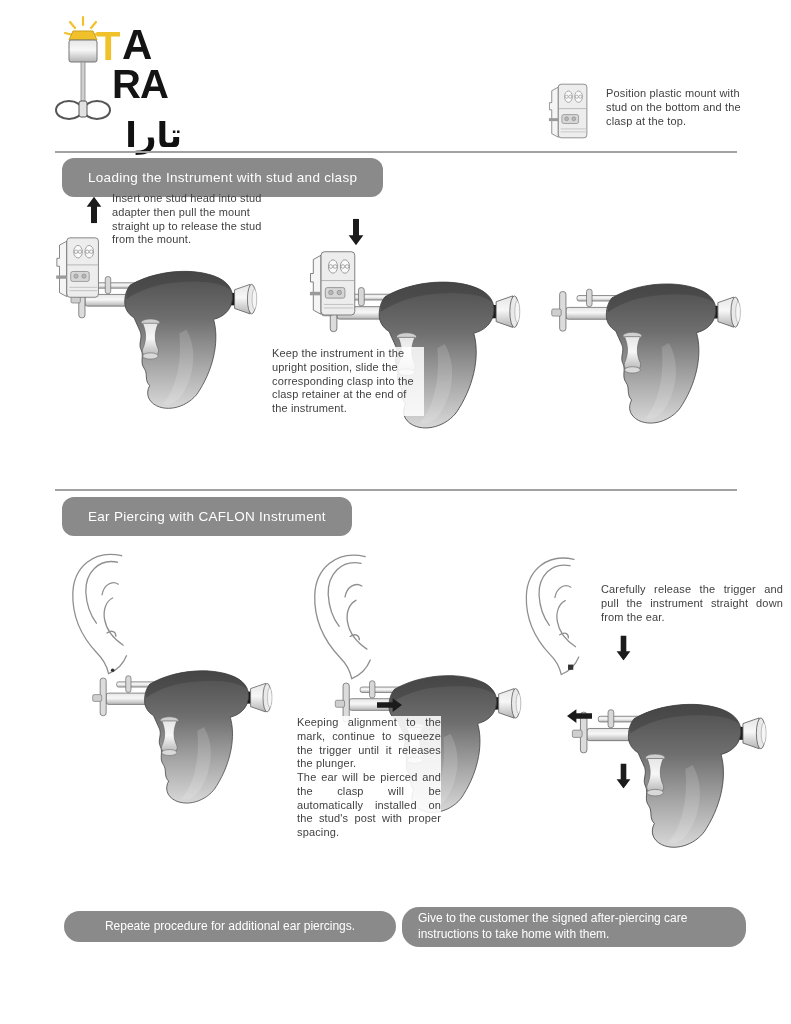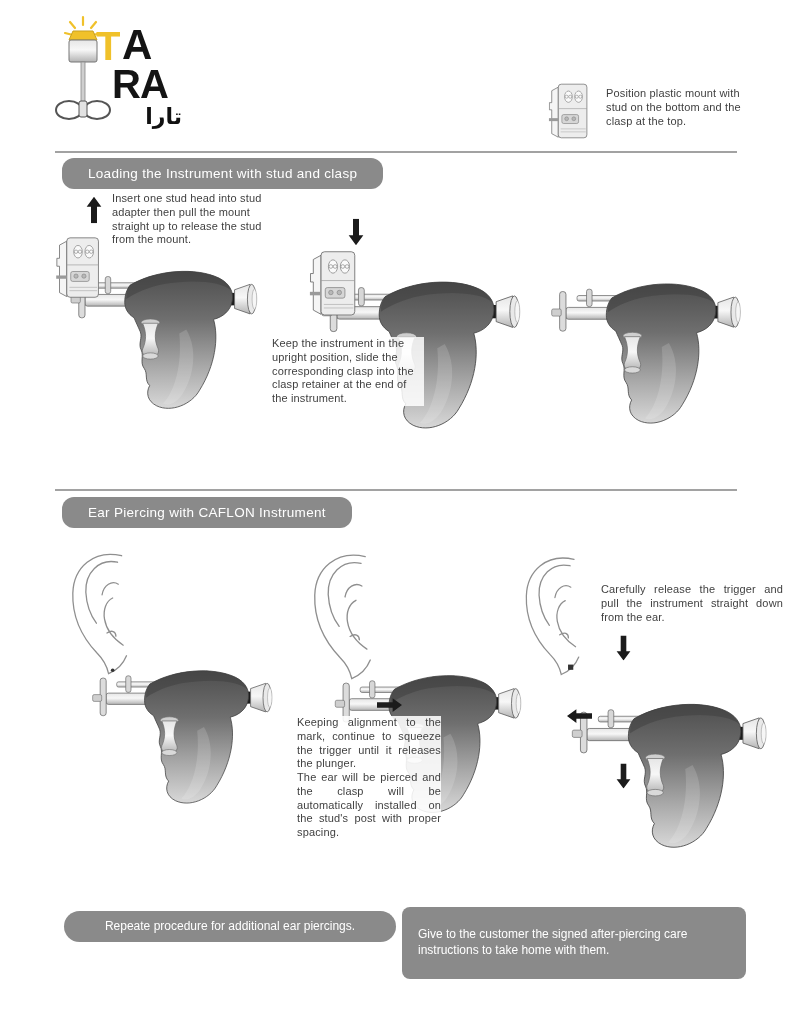--- a/index.html
+++ b/index.html
@@ -4,25 +4,25 @@
 <style>
   html,body{margin:0;padding:0;background:#ffffff;}
   .page{position:relative;width:791px;height:1024px;background:#fff;
         font-family:"Liberation Sans", sans-serif;overflow:hidden;}
   .abs{position:absolute;}
   .note{font-size:11px;color:#3f3f3f;line-height:1.25;letter-spacing:.15px;}
   .justify{text-align:justify;}
   .pre{white-space:pre-line;}
   .hr{background:#a2a2a2;height:1.5px;}
   .banner{background:#8a8a8a;color:#fff;border-radius:12px;display:inline-flex;
-          align-items:center;height:31px;padding:0 26px;font-size:13.5px;
+          align-items:center;height:23px;padding:8px 26px;font-size:13.5px;
           letter-spacing:.3px;white-space:nowrap;}
   .pill{background:#8a8a8a;color:#fff;border-radius:17px;font-size:12px;
         display:flex;align-items:center;justify-content:center;line-height:1.3;}
-  .pill.left{justify-content:flex-start;text-align:left;padding:20px 16px;border-radius:8px;}
+  .pill.left{justify-content:flex-start;text-align:left;padding:4px 16px;}
   .caption{font-size:11px;color:#3f3f3f;line-height:1.3;}
   .logo-letter{position:absolute;font-weight:800;color:#141414;line-height:1;}
   .logo-letter.yellow{color:#f0c12a;}
   .arabic{font-family:"DejaVu Sans", sans-serif;font-weight:700;color:#111;
           direction:rtl;line-height:1;}
   svg{display:block;}
   .arr svg{overflow:visible;}
 </style>
 </head>
 <body>
@@ -118,21 +118,21 @@
     <rect x="30" y="48" width="4" height="42" fill="#cfcfcf" stroke="#888" stroke-width="0.8"></rect>
     <ellipse cx="18" cy="96" rx="13" ry="9" fill="none" stroke="#555" stroke-width="2"></ellipse>
     <ellipse cx="46" cy="96" rx="13" ry="9" fill="none" stroke="#555" stroke-width="2"></ellipse>
     <rect x="28" y="87" width="8" height="16" rx="2" fill="#e2e2e2" stroke="#555"></rect>
   </svg>
   <div class="abs" style="left:96px;top:26px;width:120px;height:116px">
     <span class="logo-letter yellow" style="left:0;top:0;font-size:40px">T</span>
     <span class="logo-letter" style="left:26px;top:-2px;font-size:42px">A</span>
     <span class="logo-letter" style="left:16px;top:38px;font-size:40px">R</span>
     <span class="logo-letter" style="left:44px;top:38px;font-size:40px">A</span>
-    <span class="logo-letter arabic" style="left:-34px;top:80px;font-size:22px;width:120px">تارا</span>
+    <span class="logo-letter arabic" style="left:-34px;top:92px;font-size:34px;width:120px">تارا</span>
   </div>
 
   <svg class="abs" style="left:545px;top:80px" width="54" height="62" viewBox="0 0 78 104">
     <use href="#sym-mount"></use>
   </svg>
   <div class="abs note" style="left:606px;top:87px;width:150px">Position plastic mount with stud on the bottom and the clasp at the top.</div>
 
   <div class="abs hr" style="left:55px;top:151px;width:682px"></div>
   <div class="abs banner" style="left:62px;top:158px">Loading the Instrument with stud and clasp</div>
 
@@ -149,21 +149,21 @@
 
   <div class="abs arr" style="left:348px;top:214px">
     <svg width="16" height="36" viewBox="0 0 24 40" style="transform:rotate(180deg)">
         <use href="#sym-arrow"></use>
       </svg>
   </div>
   <svg class="abs" style="left:306px;top:236px" width="230" height="216" viewBox="0 0 258 242">
     <use href="#sym-gun" x="16" y="14" width="242" height="214"></use>
     <use href="#sym-mount" x="4" y="12" width="62" height="82"></use>
   </svg>
-  <div class="abs note" style="left:272px;top:337px;width:152px;background:rgba(255,255,255,.85)">Keep the instrument in the upright position, slide the corresponding clasp into the clasp retainer at the end of the instrument.</div>
+  <div class="abs note" style="left:272px;top:347px;width:152px;background:rgba(255,255,255,.85)">Keep the instrument in the upright position, slide the corresponding clasp into the clasp retainer at the end of the instrument.</div>
 
   <svg class="abs" style="left:550px;top:252px" width="206" height="182" viewBox="0 0 260 230">
     <use href="#sym-gun"></use>
   </svg>
 
   <div class="abs hr" style="left:55px;top:489px;width:682px"></div>
   <div class="abs banner" style="left:62px;top:497px">Ear Piercing with CAFLON Instrument</div>
 
   <svg class="abs" style="left:58px;top:526px" width="232" height="300" viewBox="0 0 280 310">
     <use href="#sym-ear" x="10" y="2" width="108" height="157"></use>

